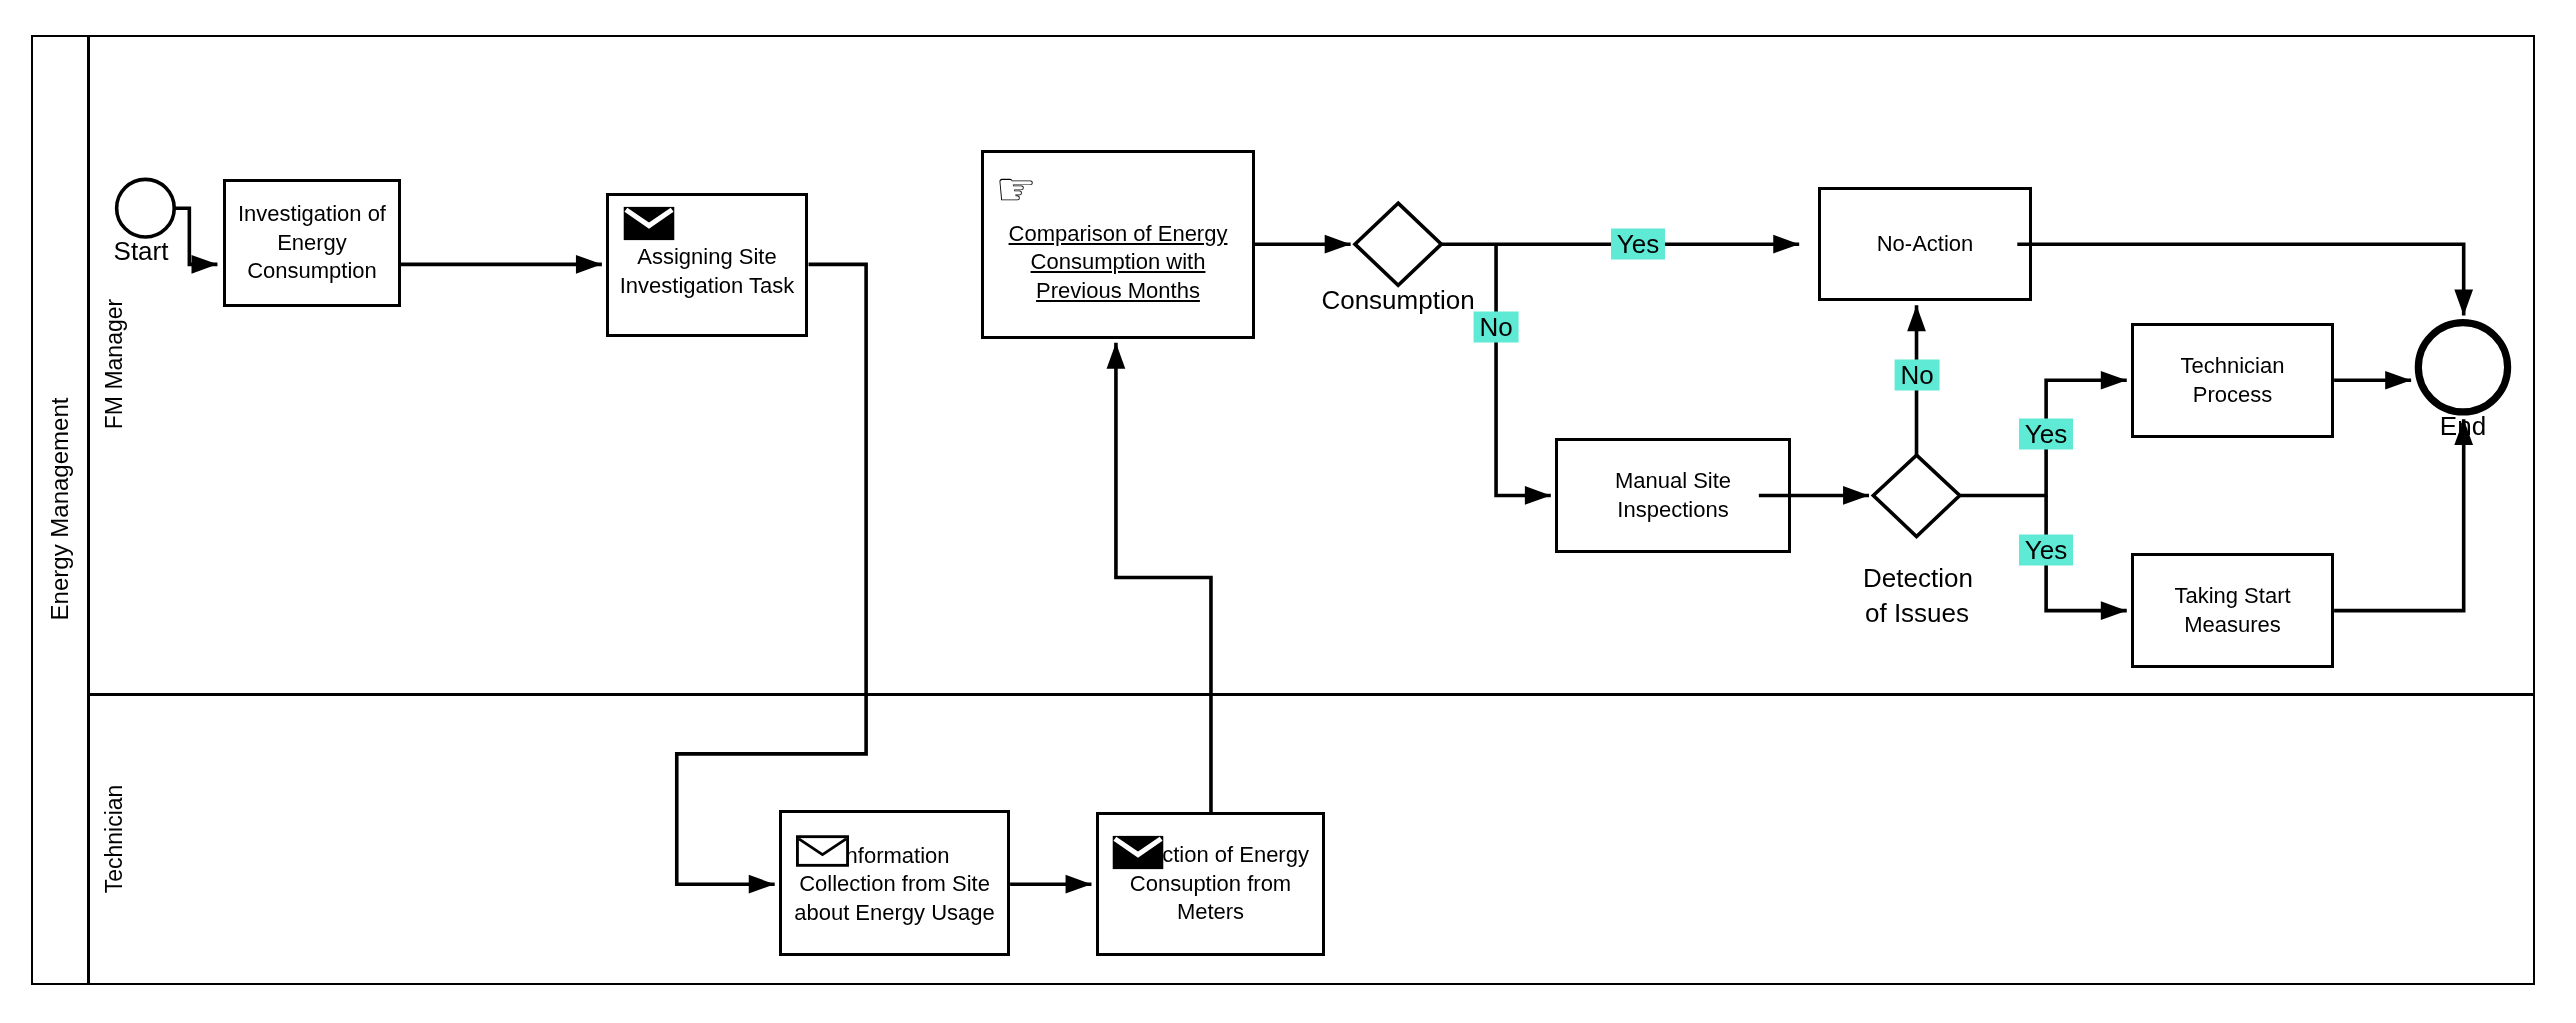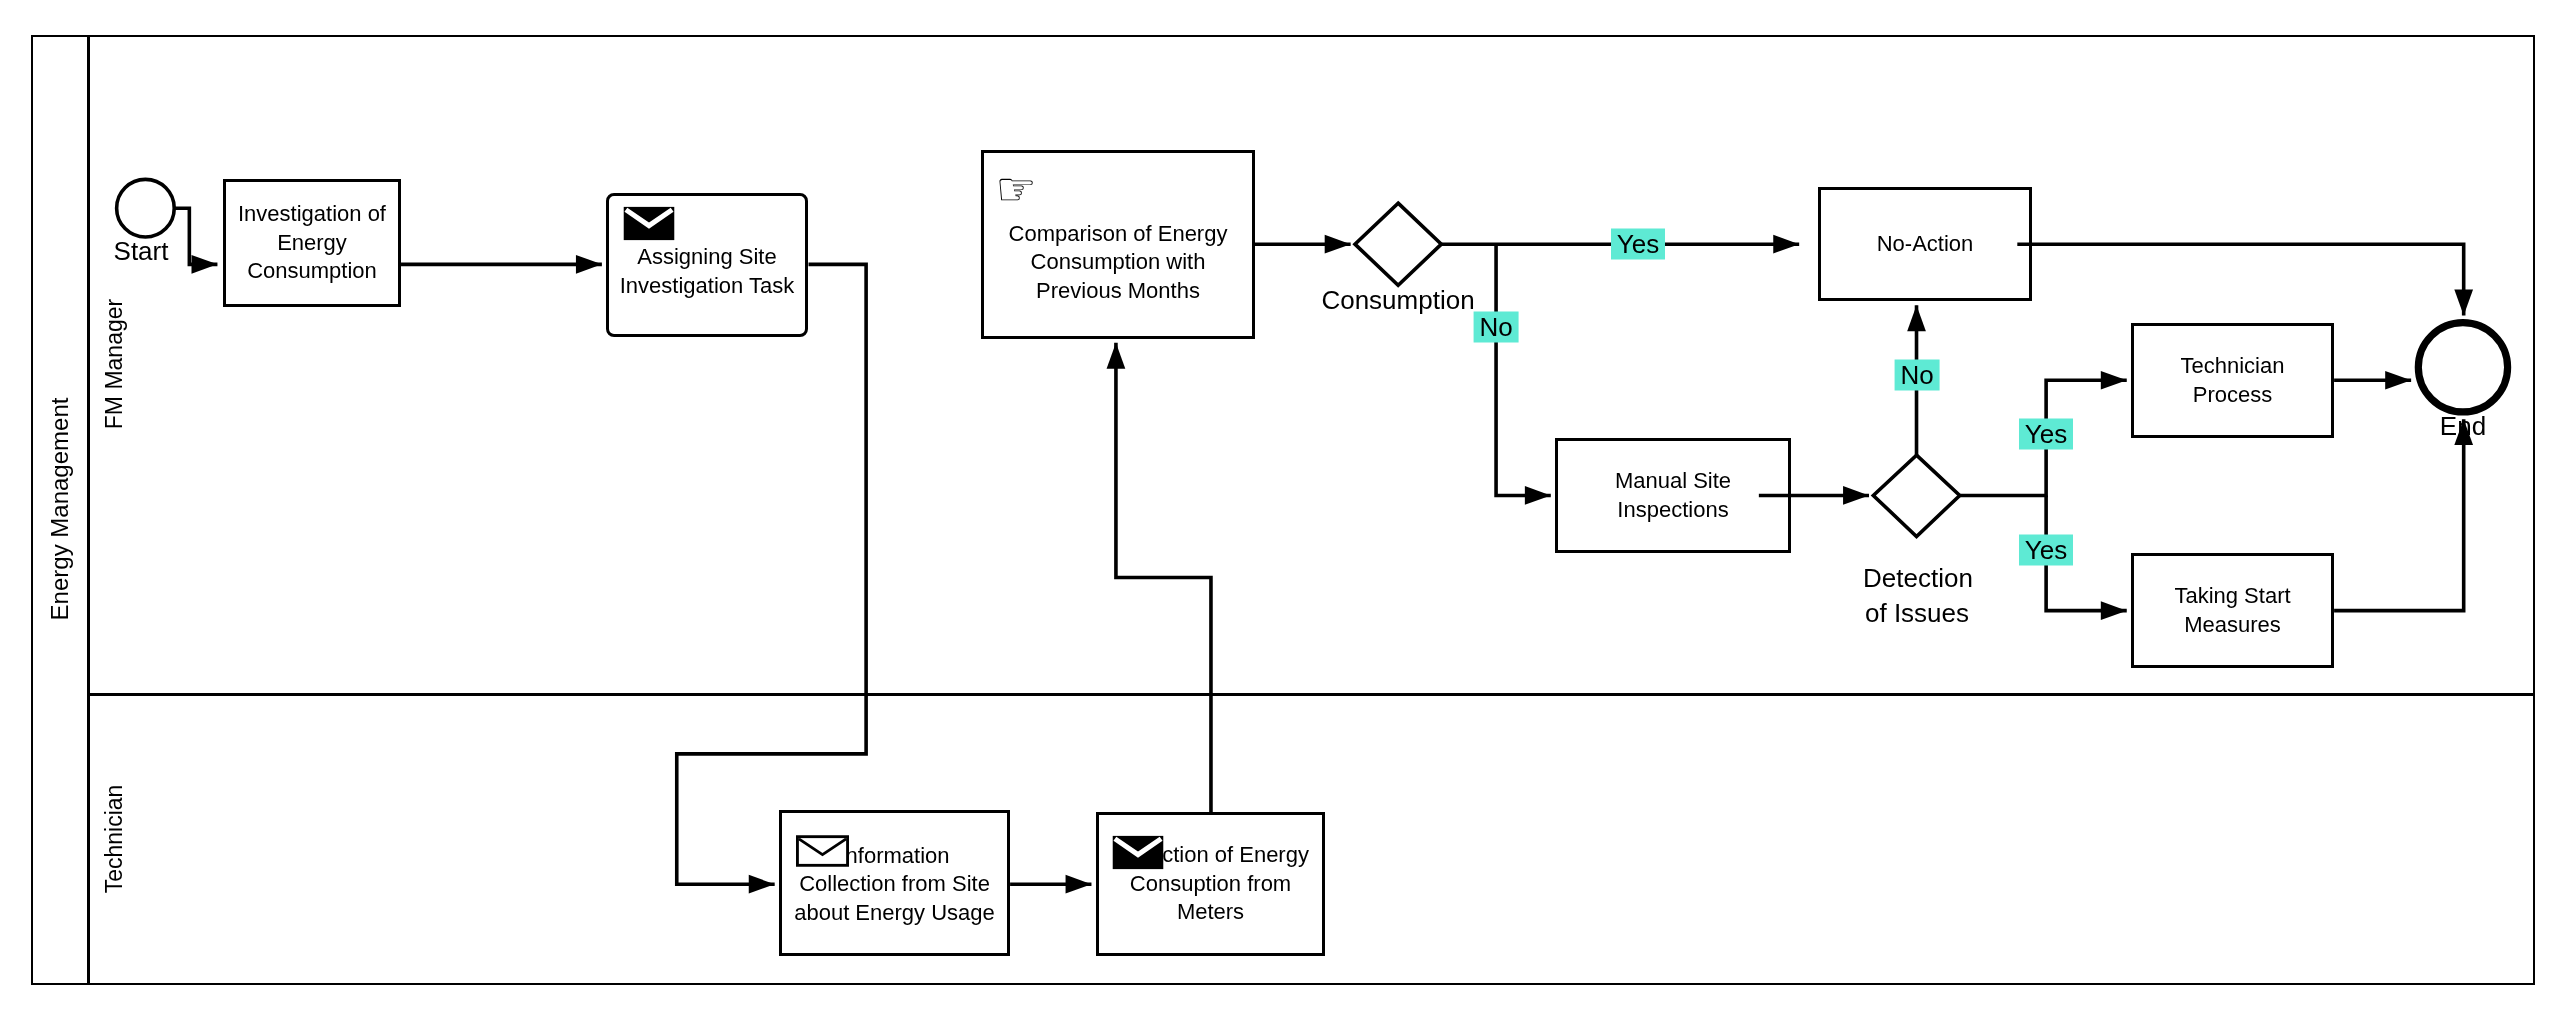--- a/index.html
+++ b/index.html
@@ -38,33 +38,33 @@
   <div class="lane-divider-h"></div>
 
   <div class="vlabel" style="left:60px;top:509px;font-size:24px;">Energy Management</div>
   <div class="vlabel" style="left:114px;top:364px;">FM Manager</div>
   <div class="vlabel" style="left:114px;top:839px;">Technician</div>
 
   <div class="task" style="left:223px;top:179px;width:178px;height:128px;">
     <span class="wrap">Investigation of Energy Consumption</span>
   </div>
 
-  <div class="task" style="left:606px;top:193px;width:202px;height:144px;border-radius:8px;">
+  <div class="task" style="left:606px;top:193px;width:202px;height:144px;">
     <span class="icon" style="left:14.4px;top:10px;">
       <svg width="52" height="35" viewBox="0 0 72 48">
           <rect x="1" y="1" width="70" height="46" fill="#000"></rect>
           <path d="M4,5 L36,27 L68,5" stroke="#fff" stroke-width="7" fill="none"></path>
         </svg>
     </span>
     <span class="wrap" style="margin-top:13px;">Assigning Site Investigation Task</span>
   </div>
 
   <div class="task" style="left:981px;top:150px;width:274px;height:189px;">
     <span class="icon hand-glyph" style="left:11.5px;top:13px;">☞</span>
-    <span class="wrap" style="margin-top:36px;">Comparison of Energy Consumption with Previous Months</span>
+    <span class="wrap" style="margin-top:36px;text-decoration:underline;">Comparison of Energy Consumption with Previous Months</span>
   </div>
 
   <div class="task" style="left:1803px;top:187px;width:214px;height:114px;margin-left:15px;">
     <span class="wrap">No-Action</span>
   </div>
 
   <div class="task" style="left:1555px;top:438px;width:236px;height:115px;">
     <span class="wrap">Manual Site Inspections</span>
   </div>
 

